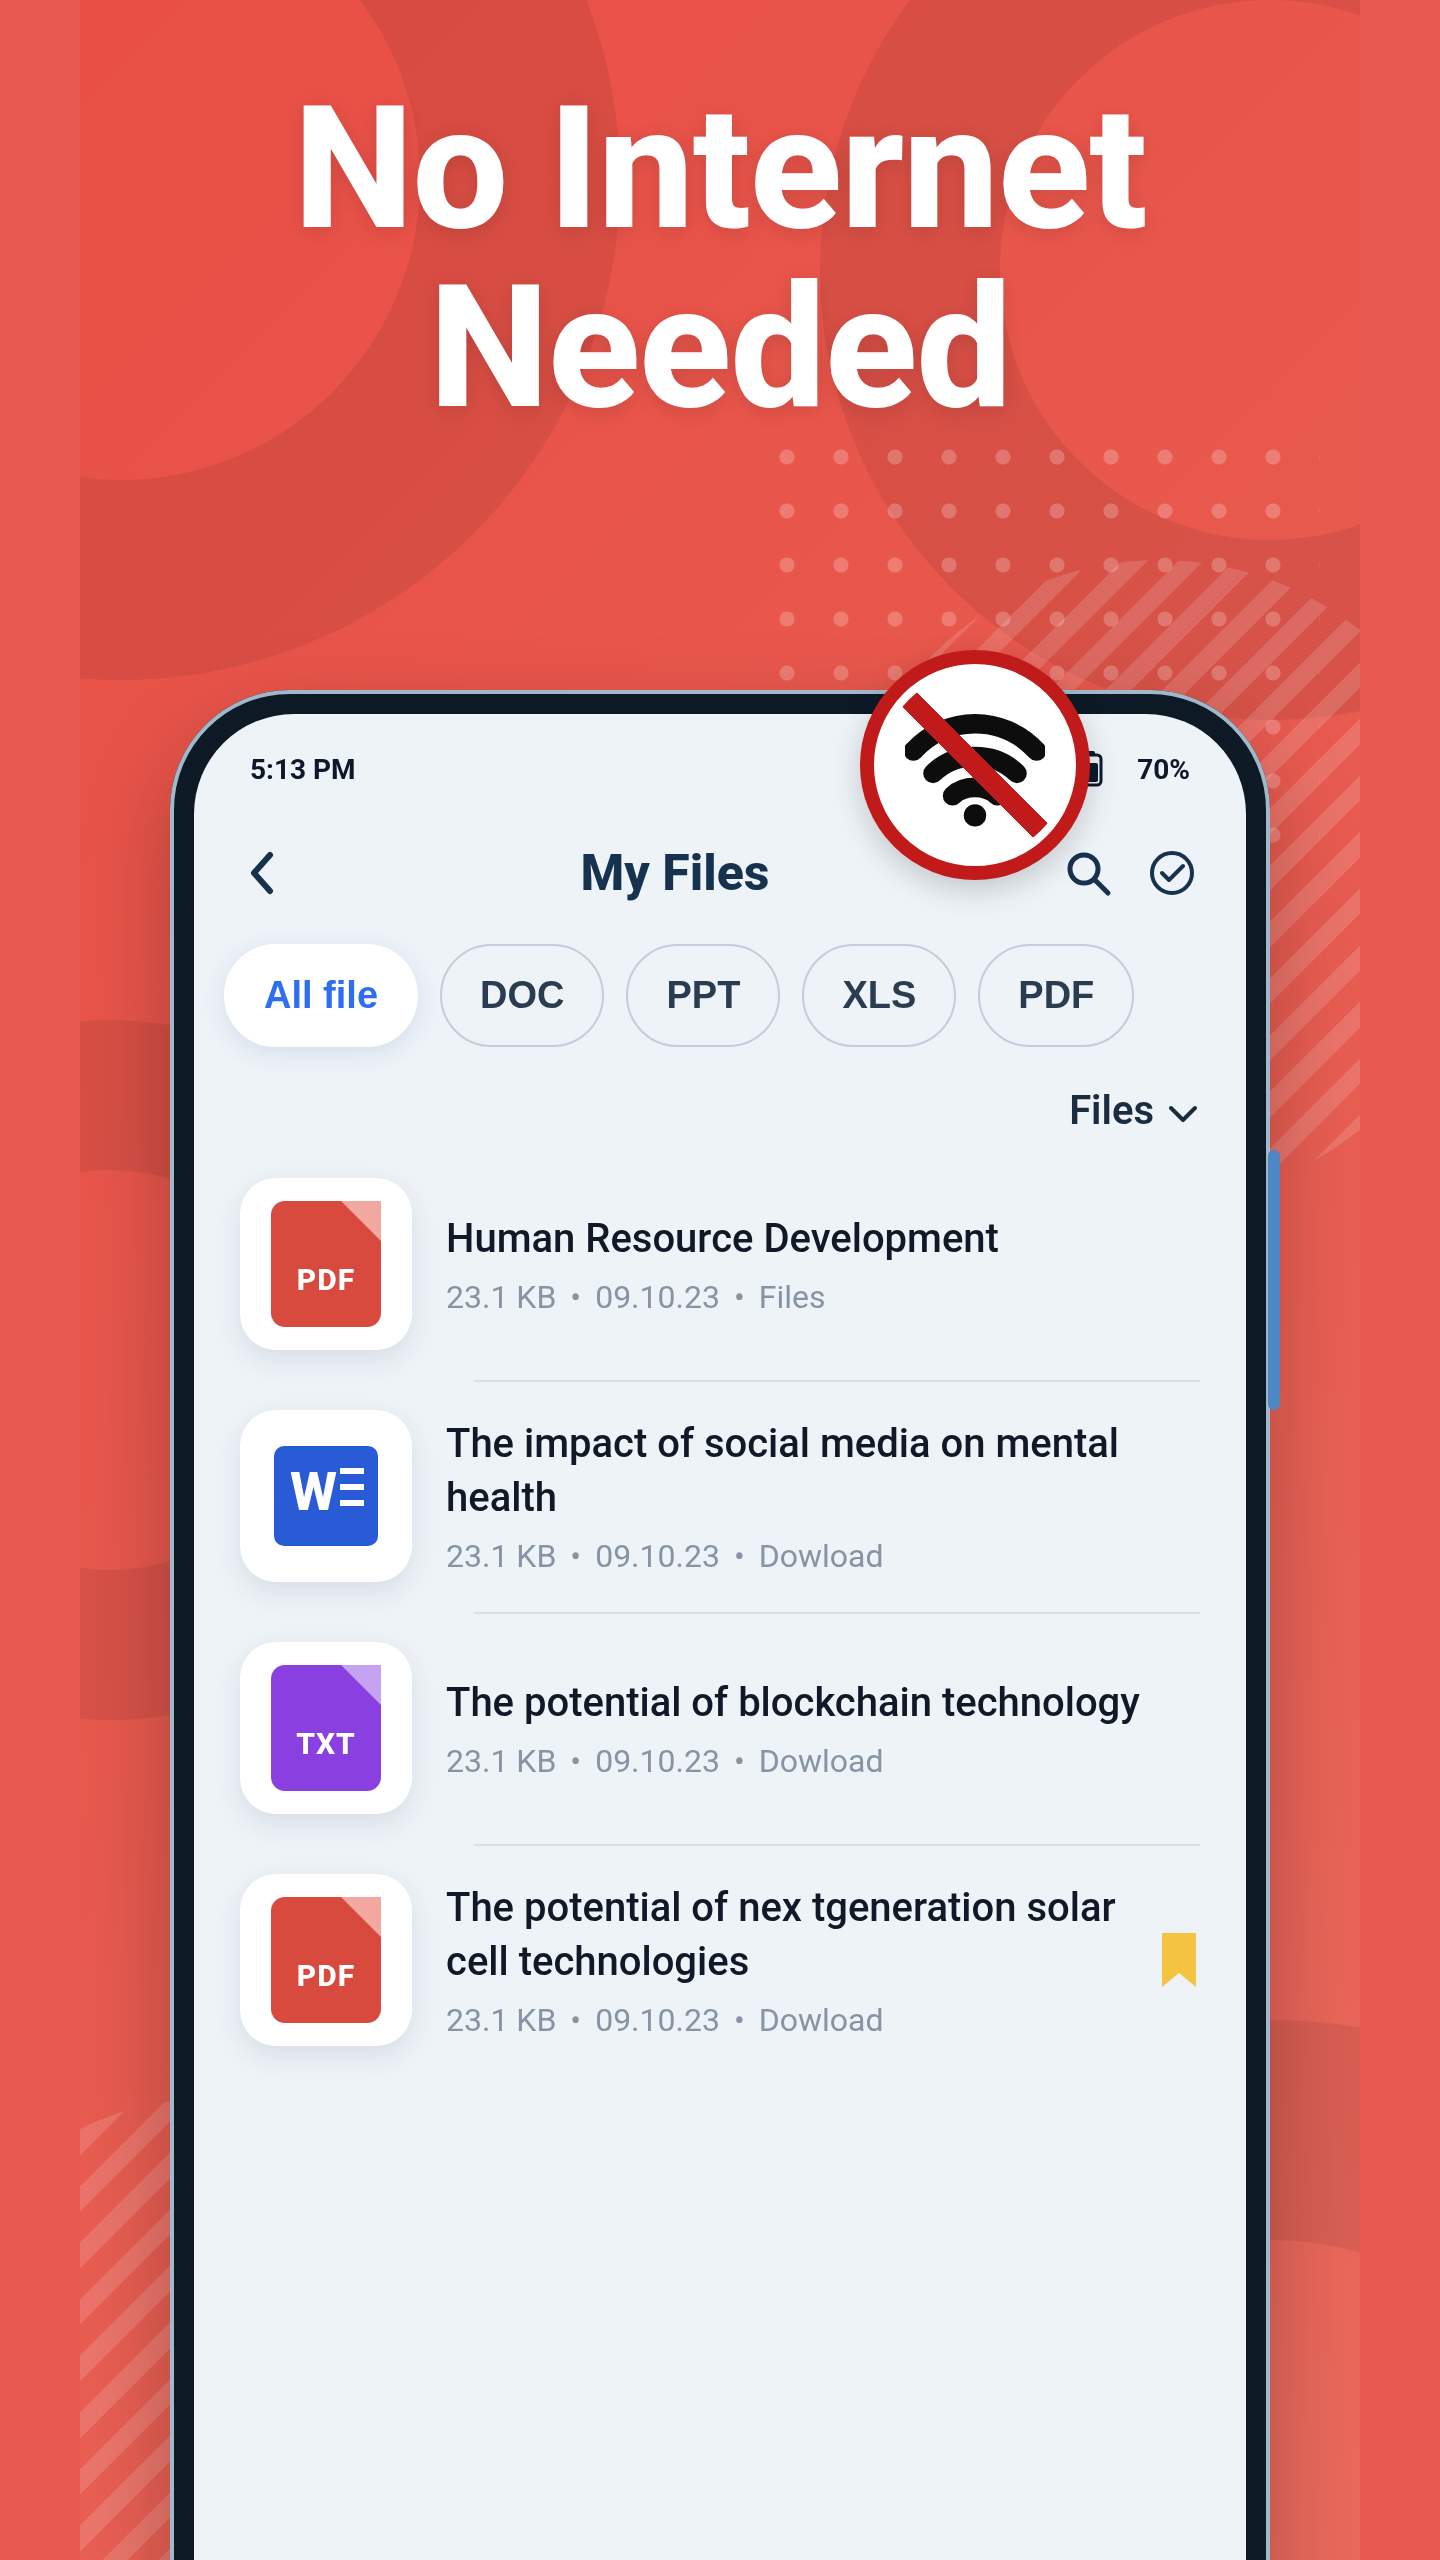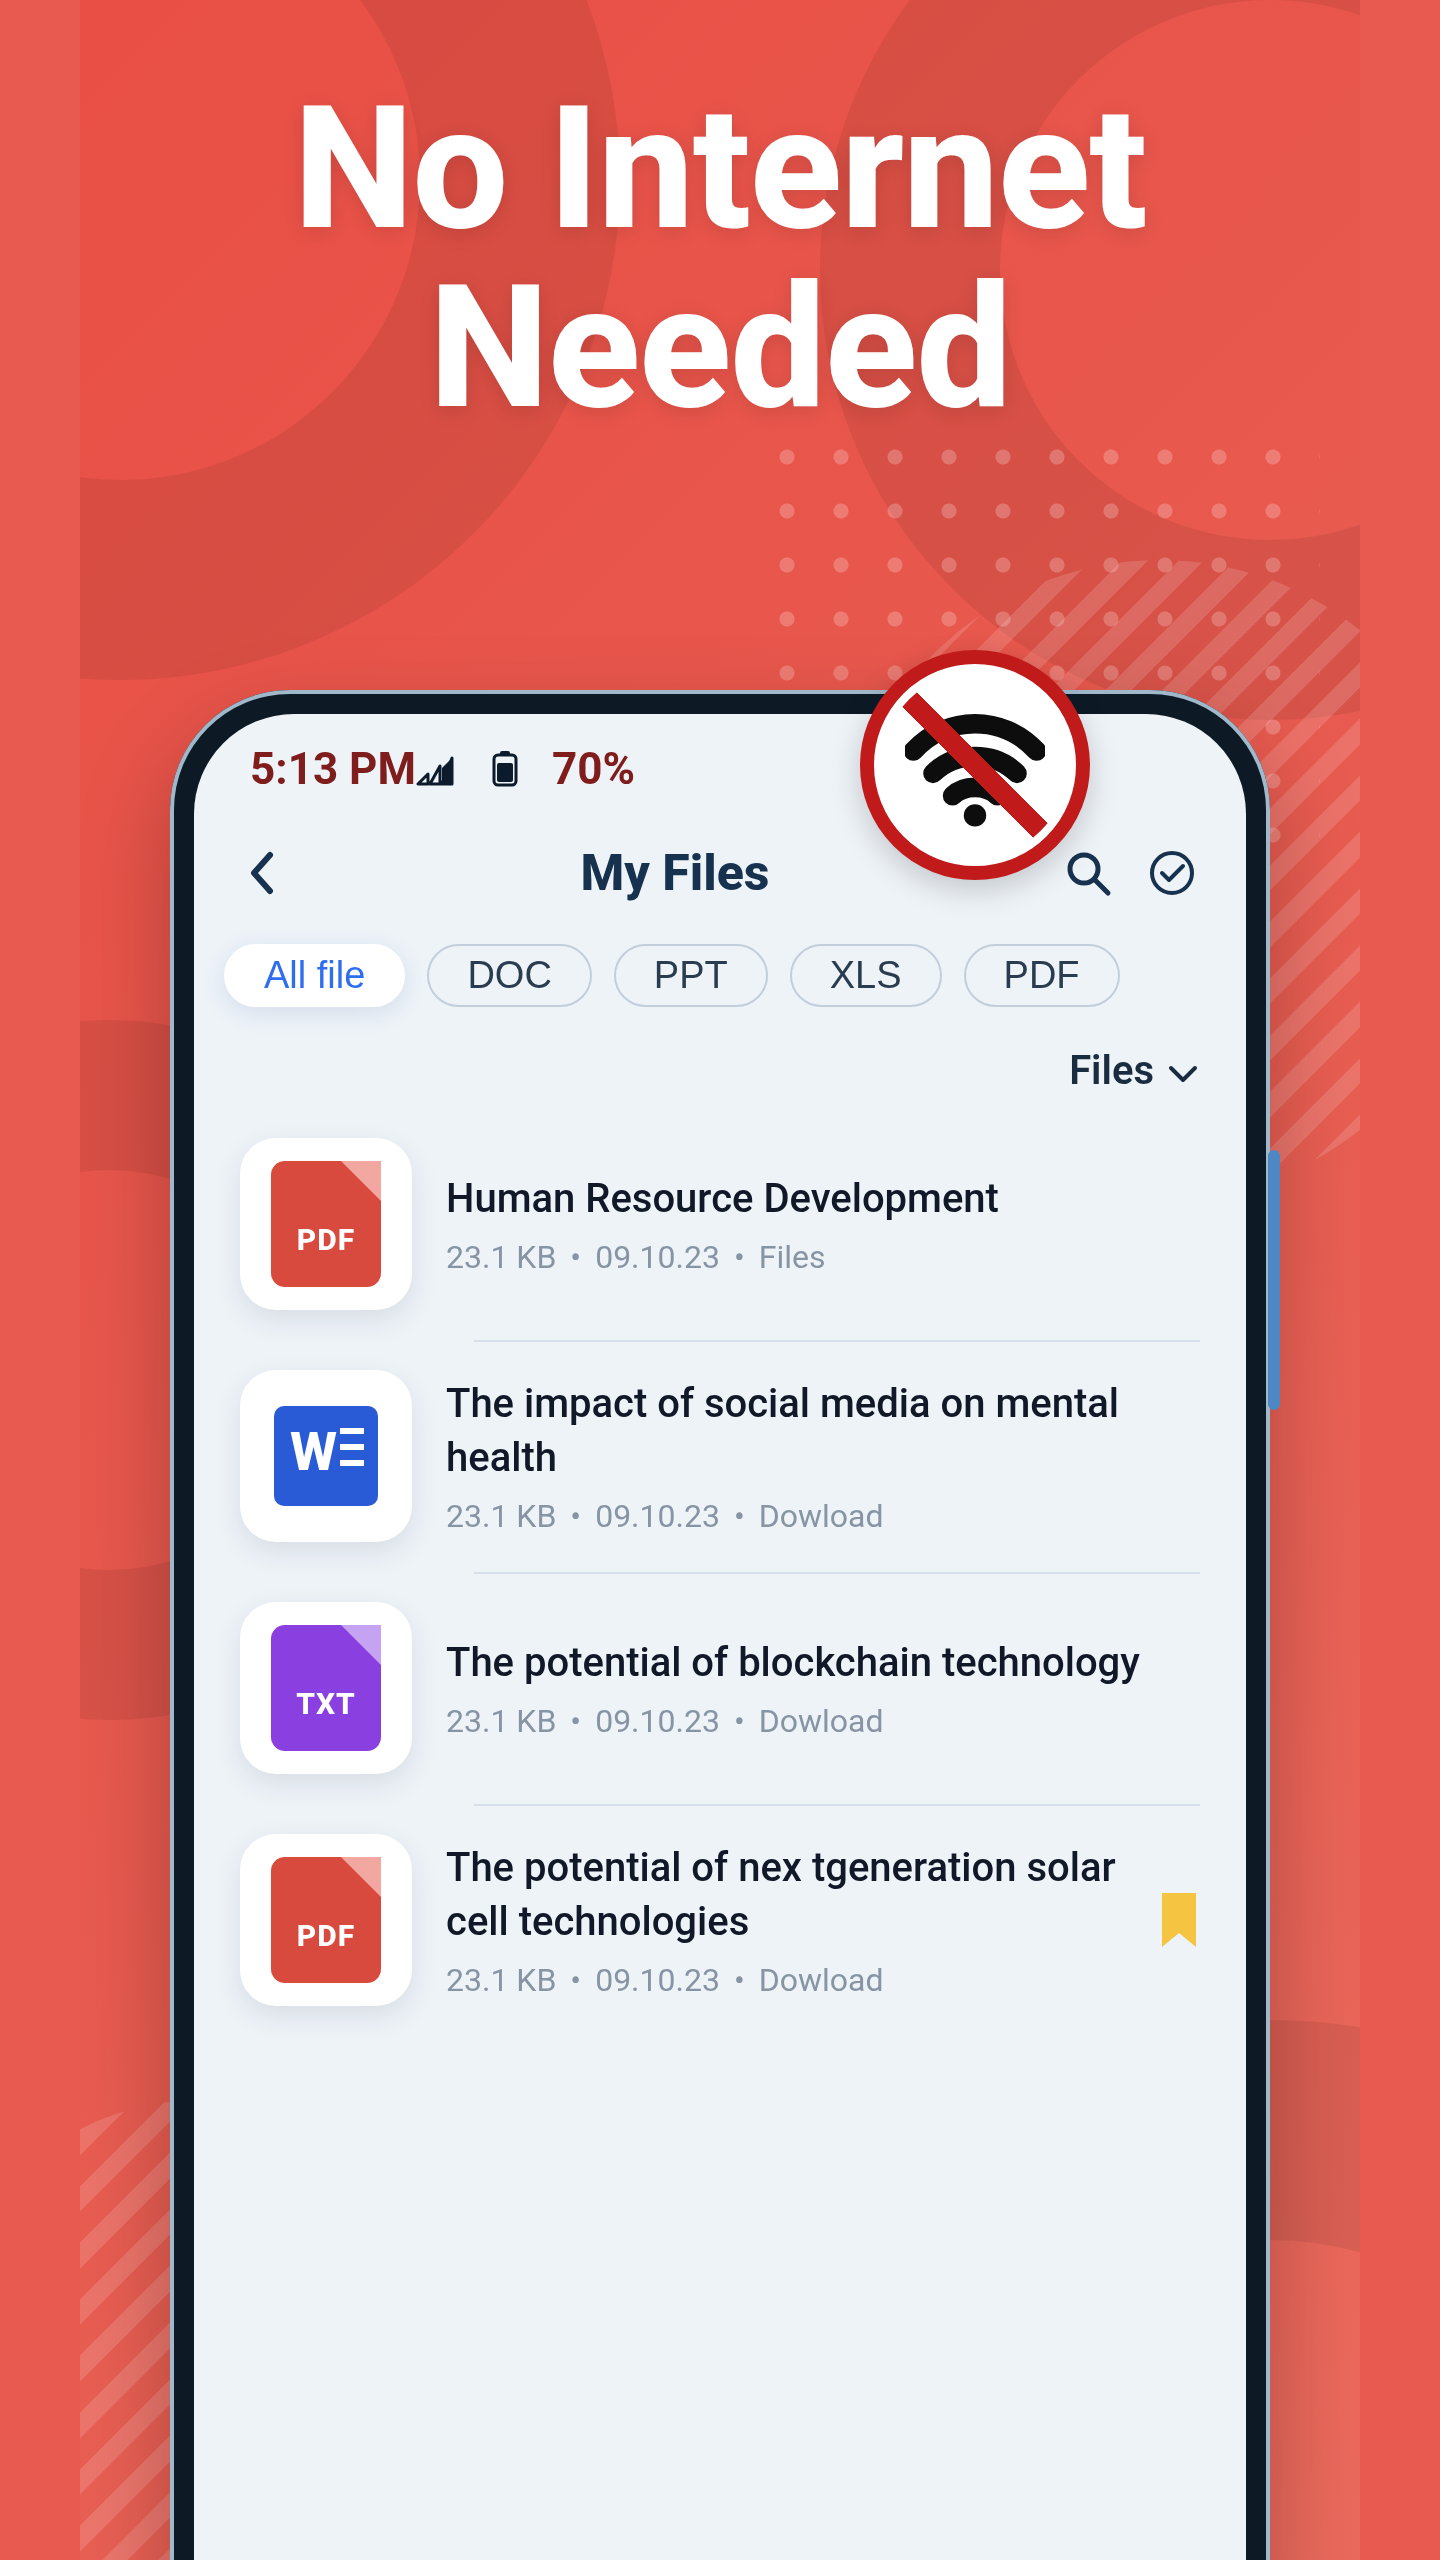--- a/index.html
+++ b/index.html
@@ -95,24 +95,25 @@
     border-radius: 100px;
     background: #eef3f8;
     overflow: hidden;
   }
 
   
   .statusbar {
     height: 90px;
     display: flex;
     align-items: center;
+    justify-content: space-between;
     padding: 0 56px;
-    font-size: 44px;
+    font-size: 28px;
     font-weight: 700;
-    color: #7f1d1d;
+    color: #0f172a;
     margin-top: 10px;
   }
   .sb-right { display: flex; align-items: center; gap: 28px; }
   .sb-right svg { display: block; }
 
   
   .app-header {
     display: flex;
     align-items: center;
     justify-content: space-between;
@@ -129,23 +130,23 @@
   
   .chips {
     display: flex;
     gap: 22px;
     padding: 32px 30px 8px 30px;
   }
   .chip {
     border: 2px solid #c2cedb;
     background: transparent;
     color: #2a3c4f;
-    font-weight: 400;
+    font-weight: 700;
     font-size: 38px;
-    padding: 8px 38px;
+    padding: 28px 38px;
     border-radius: 9999px;
     white-space: nowrap;
   }
   .chip.active {
     background: #ffffff;
     color: #2f6ef0;
     border-color: #ffffff;
     box-shadow: 0 6px 24px rgba(30,70,150,0.12);
   }
 

